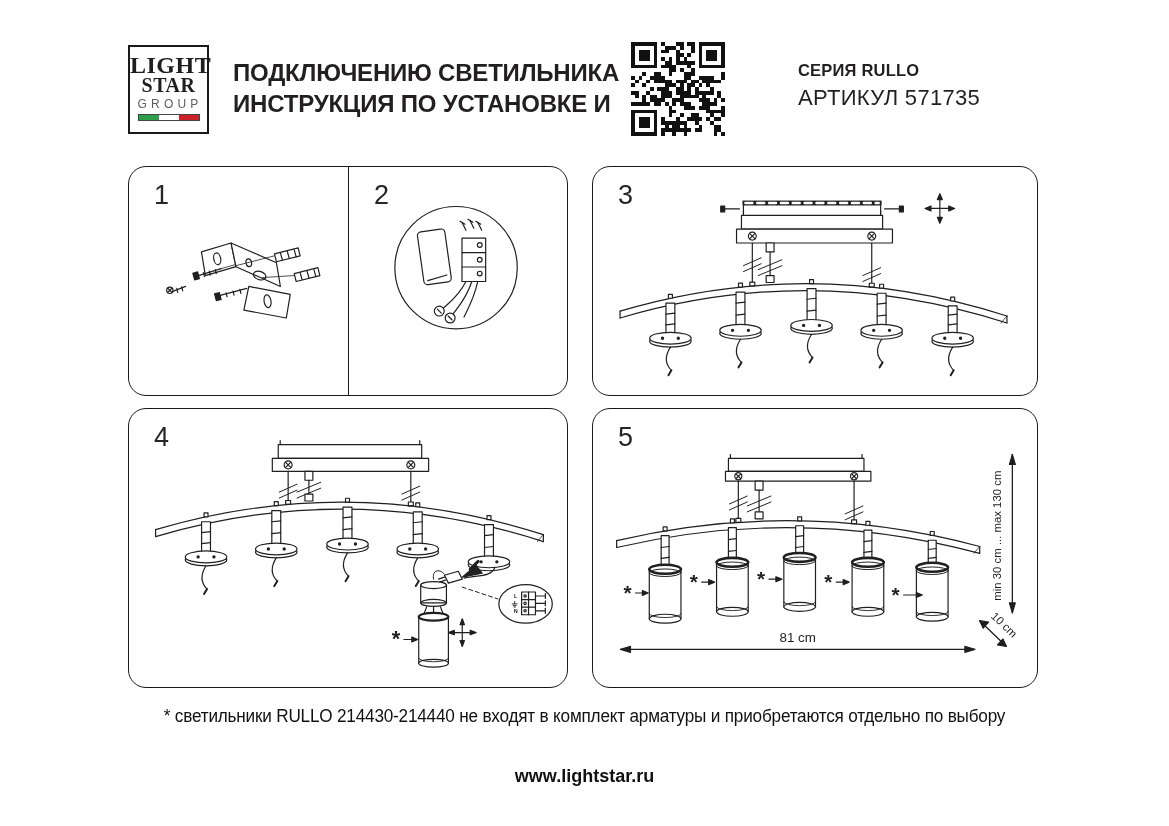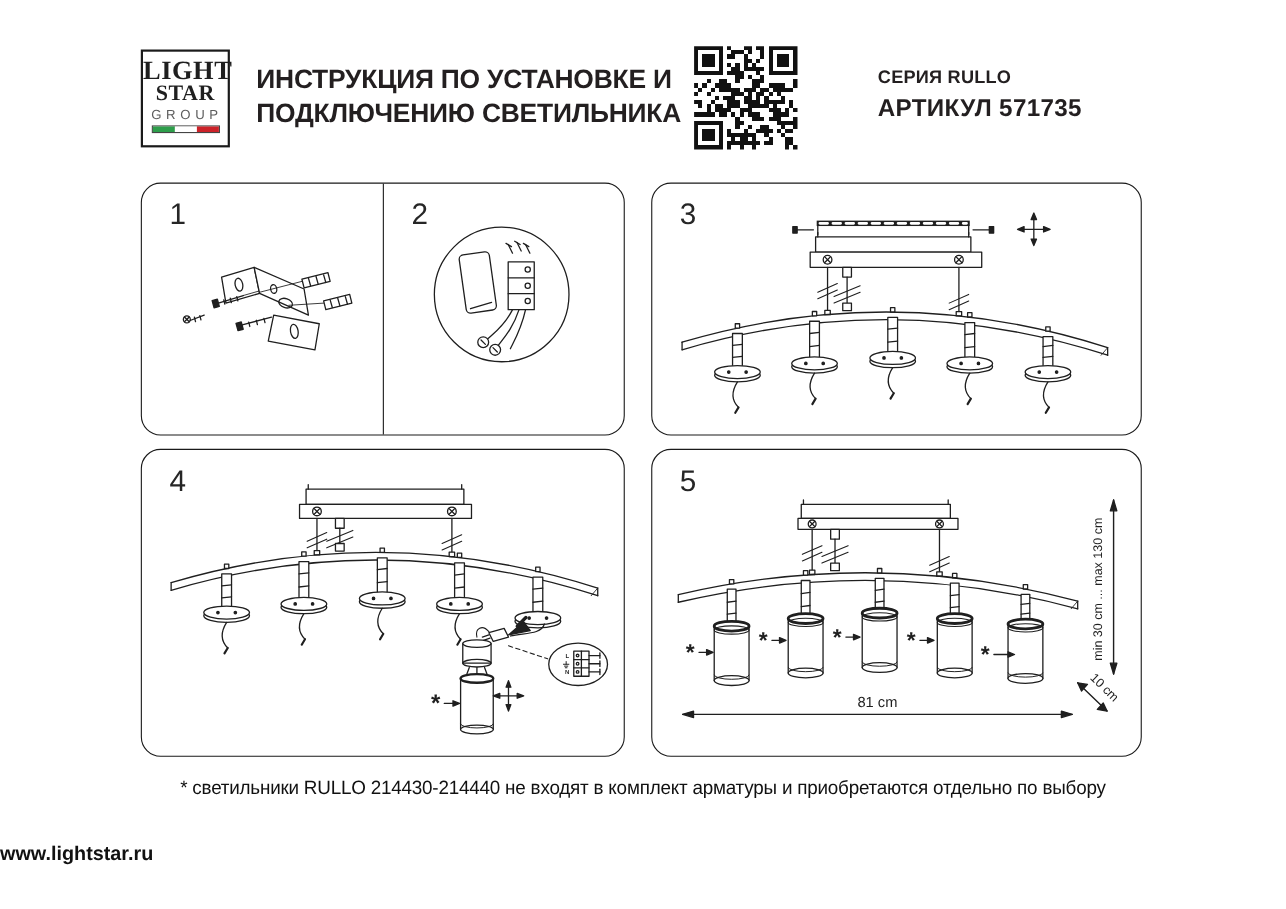--- a/index.html
+++ b/index.html
@@ -21,62 +21,62 @@
   .flag-green { background: #2e9e4b; }
   .flag-white { background: #ffffff; }
   .flag-red   { background: #cc2229; }
   .title {
     position: absolute; left: 233px; top: 57px;
     font-size: 24px; font-weight: 700; line-height: 31px; color: #231f20; letter-spacing: -0.2px;
   }
   .qr { position: absolute; left: 631px; top: 42px; width: 94px; height: 94px; }
   .series-block { position: absolute; left: 798px; top: 61px; width: 200px; color: #231f20; }
   .series  { font-size: 16.5px; font-weight: 700; letter-spacing: .2px; }
-  .article { font-size: 22px;   font-weight: 700; margin-top: 5px; letter-spacing: .3px; }
+  .article { font-size: 22px;   font-weight: 400; margin-top: 5px; letter-spacing: .3px; }
   
   .panel { position: absolute; border: 1.5px solid #1a1a1a; border-radius: 18px; background: #fff; }
   #p12 { left: 128px; top: 166px; width: 440px; height: 230px; }
   #p3  { left: 592px; top: 166px; width: 446px; height: 230px; }
   #p4  { left: 128px; top: 408px; width: 440px; height: 280px; }
   #p5  { left: 592px; top: 408px; width: 446px; height: 280px; }
   .divider { position: absolute; left: 219px; top: 0; width: 1.4px; height: 100%; background: #1a1a1a; }
   .step-num { position: absolute; font-size: 27px; color: #262626; top: 13px; }
   .num-left  { left: 25px; }
   .num-right { left: 245px; }
   .panel svg { position: absolute; left: 0; top: 0; }
   svg text { font-family: "Liberation Sans", sans-serif; }
   
   .footnote {
     position: absolute; left: 0; right: 0; top: 706px; text-align: center;
     font-size: 17.5px; color: #111; letter-spacing: -0.2px; transform: scaleX(.98);
   }
   .website {
-    position: absolute; left: 0; right: 0; top: 766px; text-align: left;
+    position: absolute; left: 0; right: 0; top: 766px; text-align: center;
     font-size: 18px; font-weight: 700; color: #111;
   }
 </style>
 </head>
 <body>
 
 <div class="page">
 
   <div class="logo">
     <div class="logo-light">LIGHT</div>
     <div class="logo-star">STAR</div>
     <div class="logo-group">GROUP</div>
     <div class="logo-flag">
       <span class="flag-green"></span>
         <span class="flag-white"></span>
         <span class="flag-red"></span>
     </div>
   </div>
 
   <div class="title">
+    <div>ПОДКЛЮЧЕНИЮ СВЕТИЛЬНИКА</div>
     <div>ИНСТРУКЦИЯ ПО УСТАНОВКЕ И</div>
-    <div>ПОДКЛЮЧЕНИЮ СВЕТИЛЬНИКА</div>
   </div>
 
   <svg id="qr" class="qr" viewBox="0 0 25 25" shape-rendering="crispEdges">
       <g fill="#111">
         <rect x="8" y="0" width="1" height="1"></rect>
         <rect x="12" y="0" width="1" height="1"></rect>
         <rect x="13" y="0" width="1" height="1"></rect>
         <rect x="15" y="0" width="1" height="1"></rect>
         <rect x="16" y="0" width="1" height="1"></rect>
         <rect x="9" y="1" width="1" height="1"></rect>

